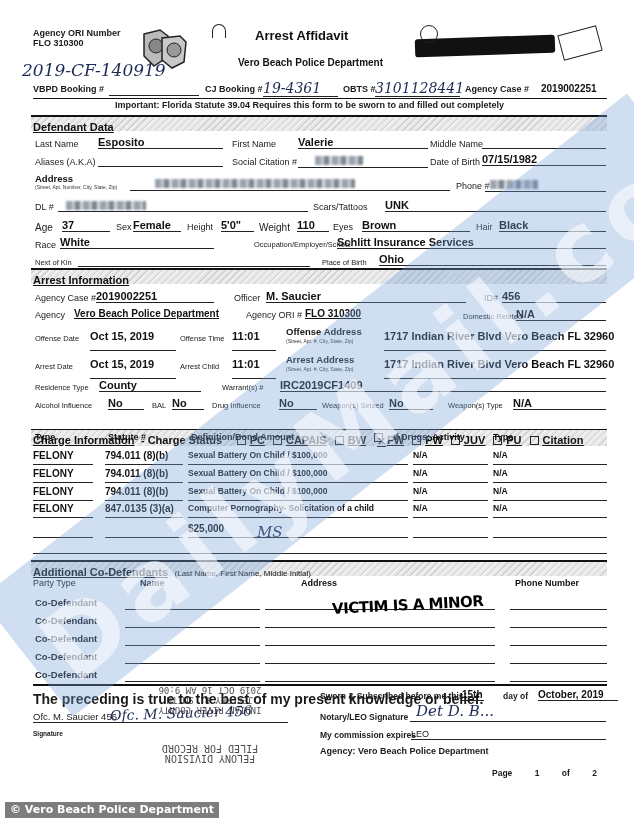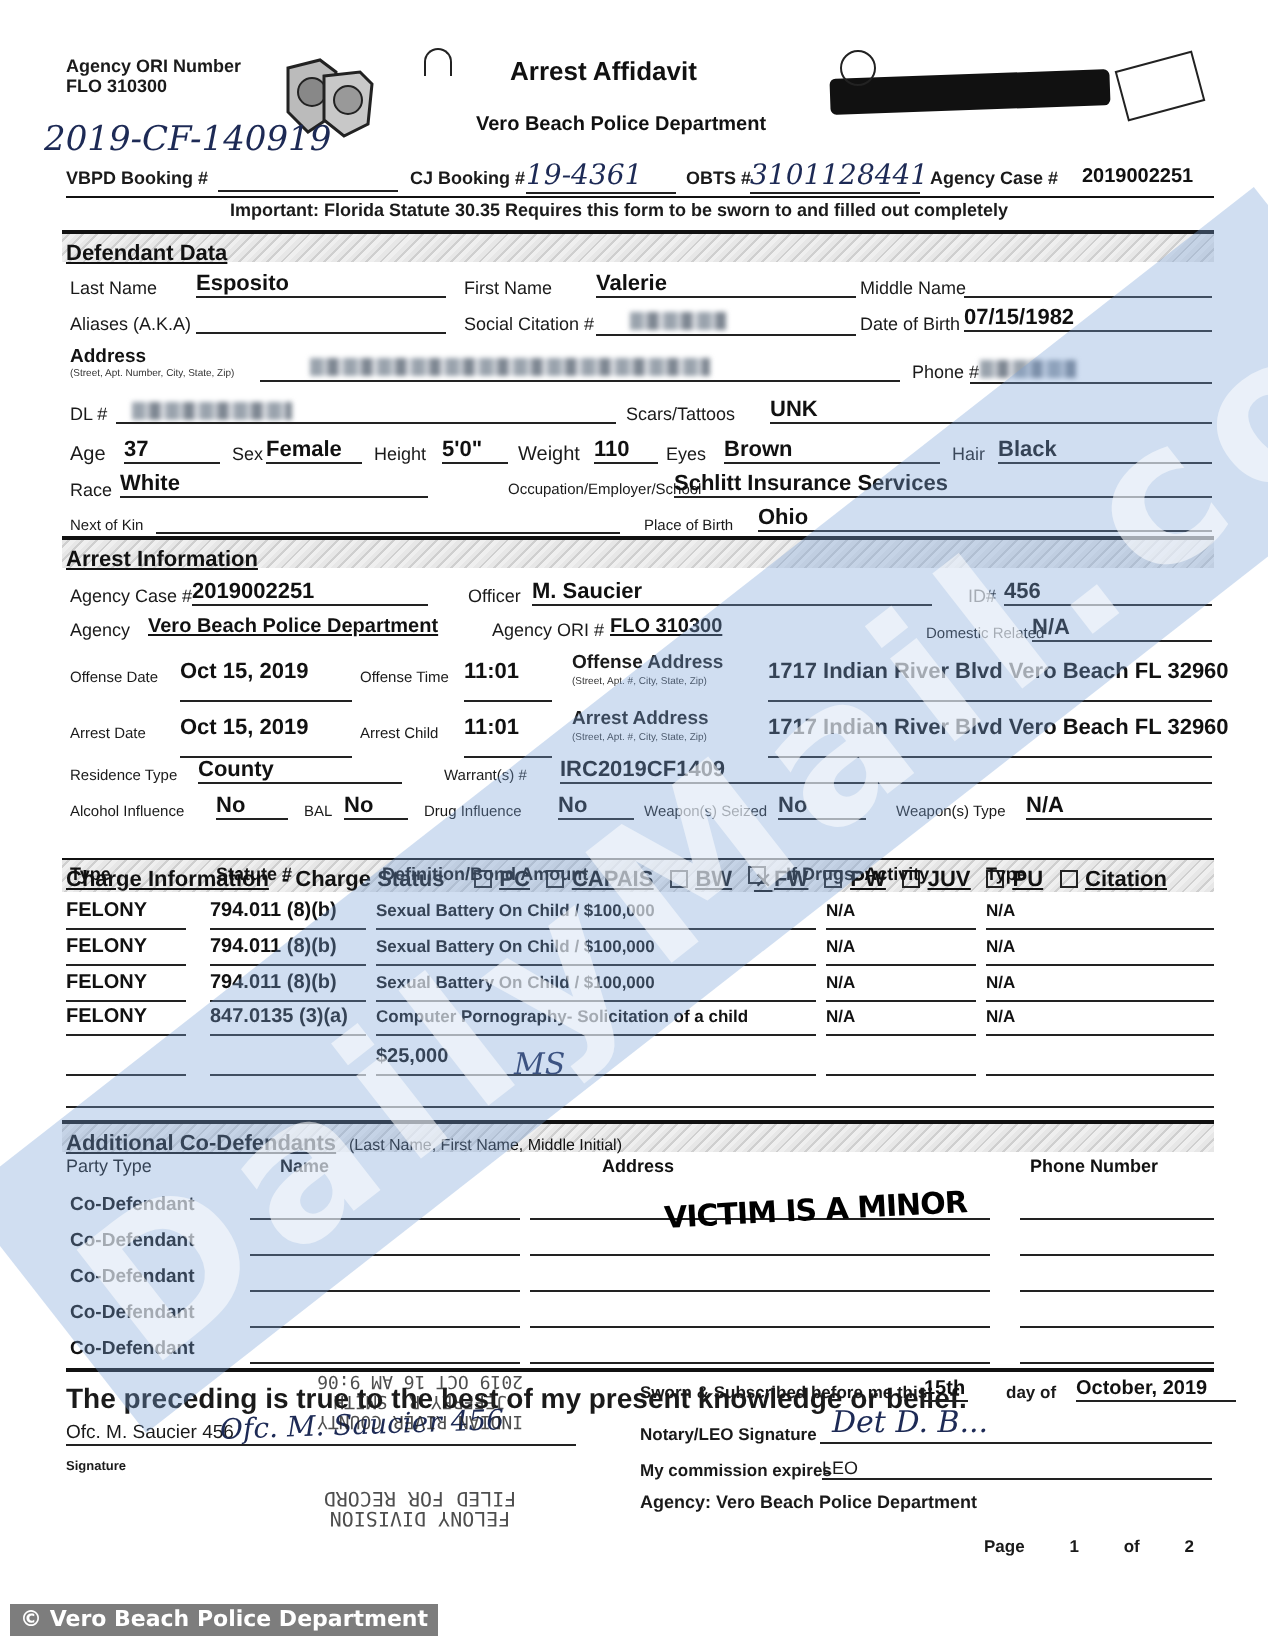--- a/index.html
+++ b/index.html
@@ -79,21 +79,21 @@
   <span class="abs lbl" style="left:0; top:0; font-weight:bold;">VBPD Booking #</span>
   <span class="abs uline" style="left:76px; top:0; width:90px; height:12px;"></span>
   <span class="abs lbl" style="left:172px; top:0; font-weight:bold;">CJ Booking #</span>
   <span class="abs uline hand" style="left:230px; top:-4px; width:75px; font-size:14px;">19-4361</span>
   <span class="abs lbl" style="left:310px; top:0; font-weight:bold;">OBTS #</span>
   <span class="abs uline hand" style="left:342px; top:-4px; width:85px; font-size:14px;">3101128441</span>
   <span class="abs lbl" style="left:432px; top:0; font-weight:bold;">Agency Case #</span>
   <span class="abs val-md" style="left:508px; top:-1px;">2019002251</span>
 </div>
 <div class="abs" style="left:33px; top:98px; width:574px; border-top:1.5px solid #111;"></div>
-<div class="abs lbl" style="left:115px; top:100px; font-weight:bold; font-size:9px;">Important: Florida Statute 30.35 Requires this form to be sworn to and filled out completely</div>
+<div class="abs lbl" style="left:115px; top:100px; font-weight:bold; font-size:9px;">Important: Florida Statute 39.04 Requires this form to be sworn to and filled out completely</div>
 
 <div class="section-bar" style="top:115px;">
   <span>Defendant Data</span>
 </div>
 
 <span class="abs lbl" style="left:35px; top:139px;">Last Name</span>
 <span class="abs val uline" style="left:98px; top:136px; width:125px;">Esposito</span>
 <span class="abs lbl" style="left:232px; top:139px;">First Name</span>
 <span class="abs val uline" style="left:298px; top:136px; width:130px;">Valerie</span>
 <span class="abs lbl" style="left:430px; top:139px;">Middle Name</span>

